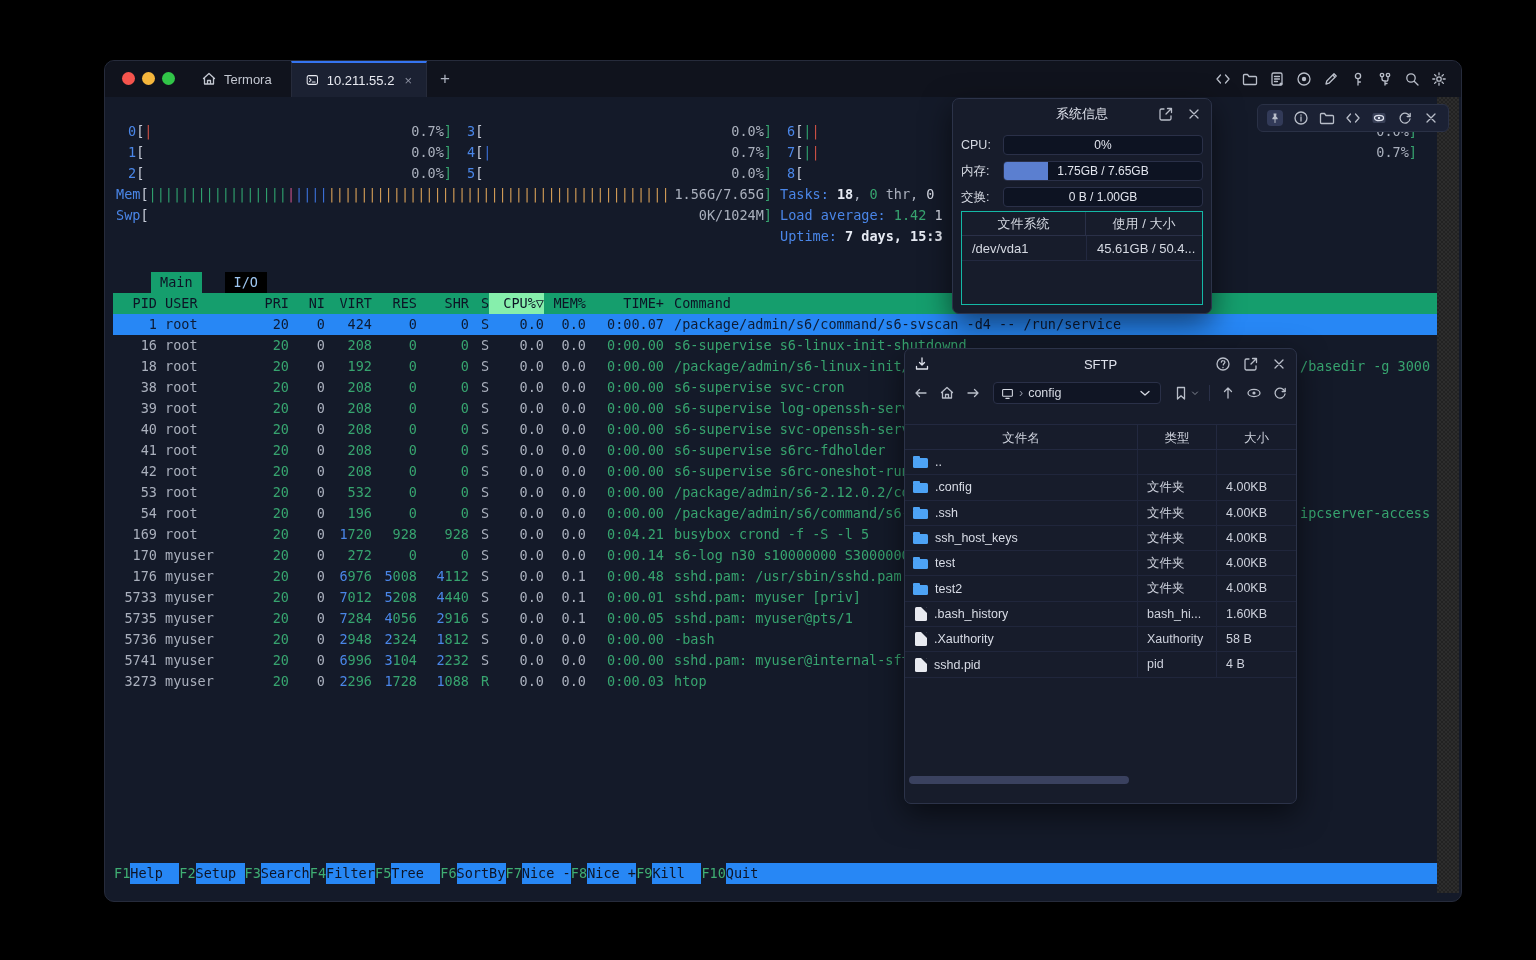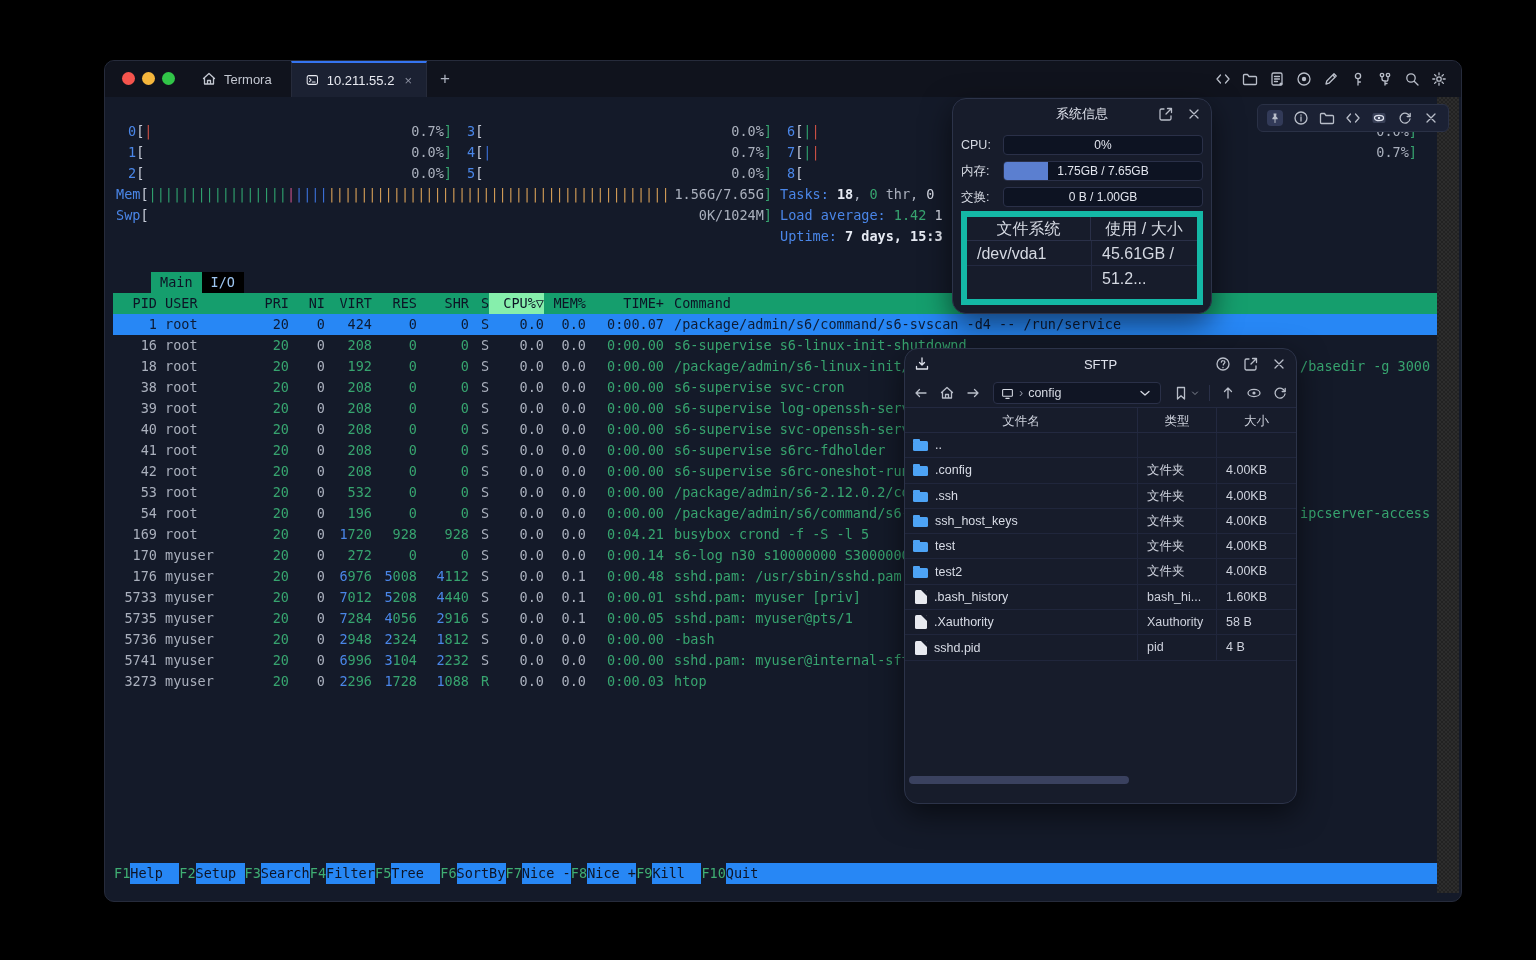--- a/index.html
+++ b/index.html
@@ -21,21 +21,21 @@
   .icn svg { width:100%; height:100%; stroke:currentColor; fill:none; stroke-width:1.3; stroke-linecap:round; stroke-linejoin:round; }
   
   .term { position:absolute; left:8px; top:36px; width:1333px; height:806px; font-family:"DejaVu Sans Mono","Liberation Mono",monospace; font-size:13.5px; color:#aab0bd; }
   .tline { position:absolute; height:21px; line-height:21px; white-space:pre; width:100%; }
   .tline .a { position:absolute; white-space:pre; }
   .blu { color:#4a86e8; } .grn { color:#37a46f; } .gry { color:#aab0bd; }
   .wht { color:#d7dbe6; } .bld { color:#e6eaf3; font-weight:bold; }
   .brk { color:#c7ccd8; }
   .tick-red{color:#c94f44;} .tick-blue{color:#3a6ed5;} .tick-green{color:#2f9f6d;} .tick-magenta{color:#bf4f85;} .tick-orange{color:#cf9a55;}
   
-  .htabs { position:absolute; top:175px; left:14px; display:flex; gap:0;padding-left:24px; }
+  .htabs { position:absolute; top:175px; left:14px; display:flex; gap:23px;padding-left:24px; }
   .htab { height:21px; line-height:21px; padding:0 9px; }
   .htab.main { background:#159e6d; color:#0d1426; }
   .htab.io { background:#000000; color:#9fc7f2; }
   
   .ptable { position:absolute; left:0; top:196px; width:1325px; }
   .prow { display:grid; grid-template-columns:44px 90px 42px 36px 47px 45px 52px 20px 55px 42px 78px 1fr; height:21px; line-height:21px; }
   .prow > span { white-space:pre; overflow:hidden; }
   .prow .r { text-align:right; }
   .prow .l { padding-left:8px; }
   .prow .cmd { padding-left:10px; }
@@ -46,46 +46,46 @@
   .frag { position:absolute; color:#37a46f; }
   
   .fnbar { position:absolute; left:1px; top:766px; width:1324px; height:21px; display:flex; line-height:21px;justify-content:space-between; }
   .fnkey { color:#3fae73; white-space:pre; }
   .fnlabel { background:#2787f5; color:#0d1426; width:49px; white-space:pre; }
   .fnlabel.last { flex:1; }
   
   .term-scroll { position:absolute; right:2px; top:36px; width:22px; height:796px;
      background:conic-gradient(#2d2d2d 25%, #222 0 50%, #2d2d2d 0 75%, #222 0); background-size:4px 4px; }
   
-  .panel { position:absolute; background:#171c2b; border:1px solid #2c3349; border-radius:14px; box-shadow:0 10px 30px rgba(0,0,0,.55); color:#d5d9e2; }
+  .panel { position:absolute; background:#171c2b; border:1px solid #2c3349; border-radius:7px; box-shadow:0 10px 30px rgba(0,0,0,.55); color:#d5d9e2; }
   .sysinfo { left:847px; top:37px; width:260px; height:216px; }
   .p-title { position:relative; height:30px; display:flex; align-items:center; justify-content:center; font-size:13px; color:#dfe2ec; }
   .p-title .left-ic { position:absolute; left:9px; top:7px; }
   .p-title .right-ics { position:absolute; right:9px; top:7px; display:flex; gap:12px; color:#b9bec9; }
   .si-row { display:flex; align-items:center; padding:0 8px; margin-top:6px; font-size:12.5px; }
   .si-row .lbl { width:42px; color:#d5d9e2; }
   .si-bar { position:relative; flex:1; height:20px; background:#0d1322; border:1px solid #2a3048; border-radius:4px; overflow:hidden; }
   .si-bar .fillb { position:absolute; left:0; top:0; bottom:0; background:#5b7fd0; }
   .si-bar .txt { position:absolute; inset:0; text-align:center; line-height:19px; font-size:12px; color:#e2e5ee; }
-  .si-table { position:absolute; left:8px; right:8px; top:112px; bottom:8px; border:6px solid #14b8a6; font-size:16px; }
+  .si-table { position:absolute; left:8px; right:8px; top:112px; bottom:8px; border:1px solid #14b8a6; font-size:13px; }
   .si-thead { display:grid; grid-template-columns:124px 1fr; height:24px; line-height:24px; text-align:center; border-bottom:1px solid #2a3048; }
   .si-thead > span:first-child { border-right:1px solid #2a3048; }
   .si-trow { display:grid; grid-template-columns:124px 1fr; height:25px; line-height:25px; border-bottom:1px solid #232940; }
   .si-trow span { padding-left:10px; }
   .si-trow span + span { border-left:1px solid #232940; }
   
   .sftp { left:799px; top:287px; width:393px; height:456px; }
   .sftp-tools { display:flex; align-items:center; height:28px; padding:0 8px; gap:10px; color:#b9bec9; }
   .crumb { display:flex; align-items:center; height:22px; flex:1; margin:0 2px; background:#101524; border:1px solid #2a3048; border-radius:4px; padding:0 7px; gap:5px; font-size:12.5px; color:#d5d9e2; }
   .crumb .sep { color:#8b90a0; }
   .crumb .chev { margin-left:auto; }
   .vdiv { width:1px; height:16px; background:#2a3048; }
   .bmwrap { display:flex; align-items:center; gap:2px; }
   .f-table { position:absolute; left:0px; right:0px; top:58px; bottom:14px; font-size:12.5px; overflow:hidden; }
-  .f-head { display:grid; grid-template-columns:232px 79px 1fr; height:26px; line-height:26px; text-align:center; border-top:1px solid #232940; border-bottom:1px solid #232940; color:#cdd1dc; }
+  .f-head { display:grid; grid-template-columns:232px 79px 1fr; height:26px; line-height:26px; text-align:center; border-top:1px solid #232940; border-bottom:1px solid #232940; color:#cdd1dc;margin-top:17px; }
   .f-head span + span { border-left:1px solid #232940; }
   .f-row { display:grid; grid-template-columns:232px 79px 1fr; height:25.3px; border-bottom:1px solid #20263c; align-items:center; color:#ced2dd; }
   .f-row span { overflow:hidden; white-space:nowrap; }
   .f-row .fname { display:flex; align-items:center; gap:7px; padding-left:8px; color:#d8dce6; }
   .f-row .ftype, .f-row .fsize { padding-left:9px; border-left:1px solid #20263c; height:100%; line-height:25.3px; }
   .f-scroll { position:absolute; left:4px; bottom:5px; width:220px; height:8px; border-radius:4px; background:#3a415f; }
   .fold { width:15px; height:12px; position:relative; flex:none; }
   .fold:before { content:""; position:absolute; left:0; top:0; width:7px; height:3px; border-radius:1px 1px 0 0; background:#4da3f5; }
   .fold:after { content:""; position:absolute; left:0; top:2px; width:15px; height:10px; border-radius:1.5px; background:#4da3f5; }
   .file { width:12px; height:14px; flex:none; background:#e8eaf0; border-radius:1.5px; position:relative; margin-left:2px; }
@@ -567,21 +567,21 @@
         <div class="txt">0 B / 1.00GB</div>
       </div>
     </div>
     <div class="si-table">
       <div class="si-thead">
         <span>文件系统</span>
         <span>使用 / 大小</span>
       </div>
       <div class="si-trow">
         <span>/dev/vda1</span>
-        <span>45.61GB / 51.2...</span>
+        <span>45.61GB / 50.4...</span>
       </div>
     </div>
   </div>
 
   <div class="panel sftp">
     <div class="p-title">
       <span class="icn left-ic">
           <svg viewBox="0 0 16 16">
             <path d="M8 2v7M5.5 6.5 8 9l2.5-2.5M2.5 10.5V13h11v-2.5"></path>
           </svg>

